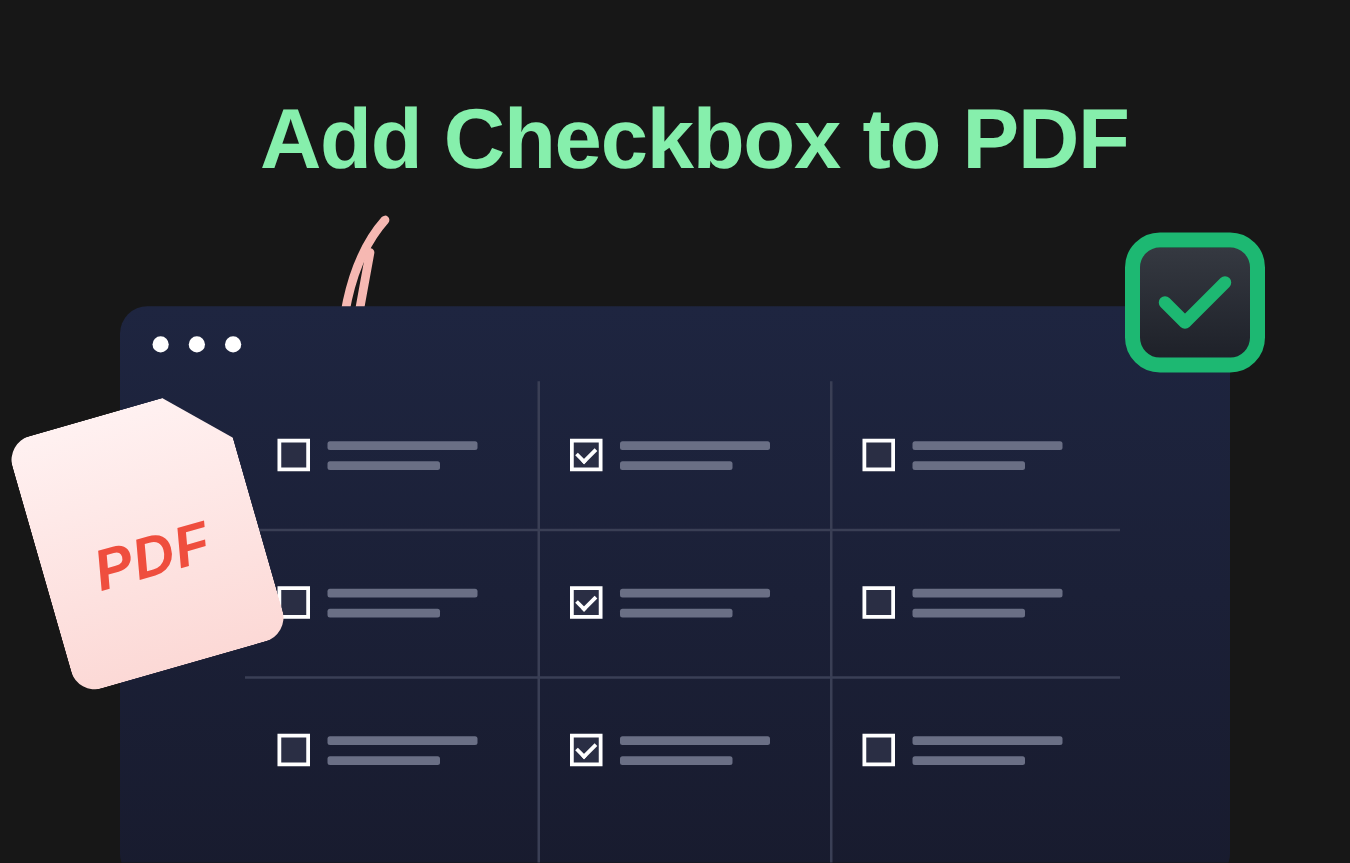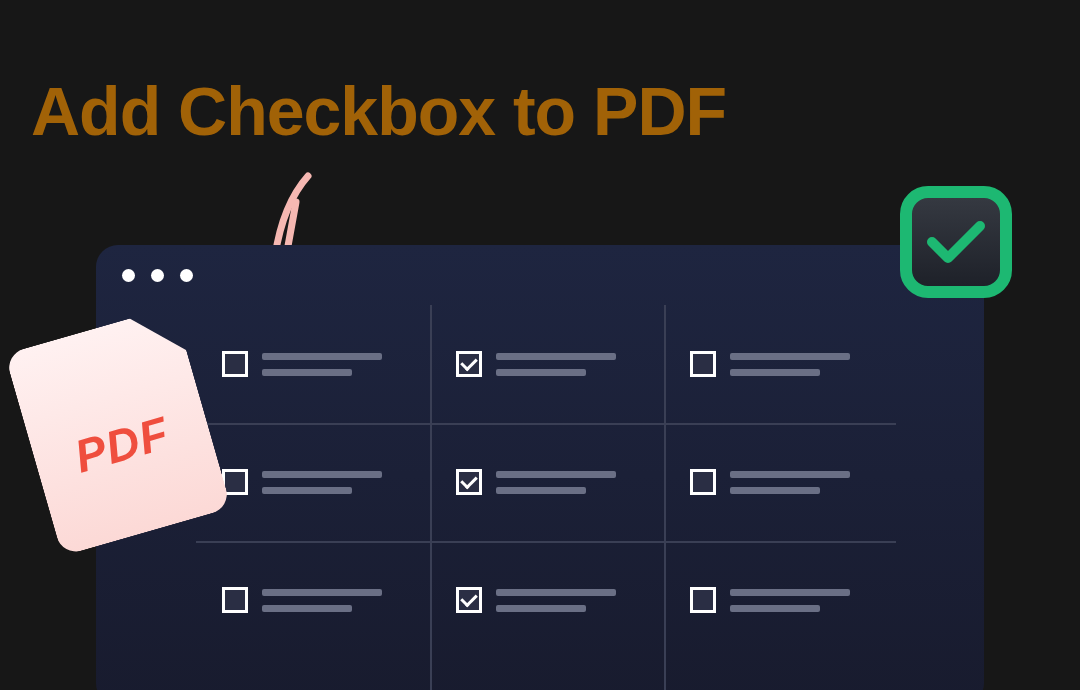--- a/index.html
+++ b/index.html
@@ -7,22 +7,22 @@
   body {
     background: #171717;
     font-family: -apple-system, BlinkMacSystemFont, "Segoe UI", Helvetica, Arial, sans-serif;
     position: relative;
   }
   .title {
     position: absolute;
     top: 72px;
     left: 0;
     width: 100%;
-    text-align: left;
-    color: #a16207;
+    text-align: center;
+    color: #86efac;
     font-size: 68px;
     font-weight: 700;
     letter-spacing: -1px;
     padding-left: 31px;
   }
   .squiggle {
     position: absolute;
     top: 170px;
     left: 258px;
     width: 70px;

